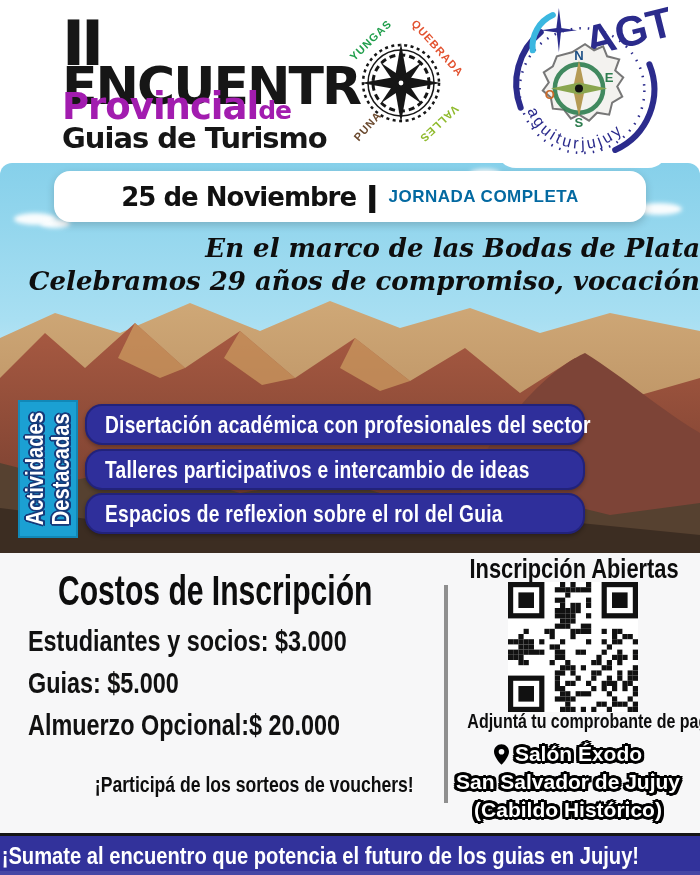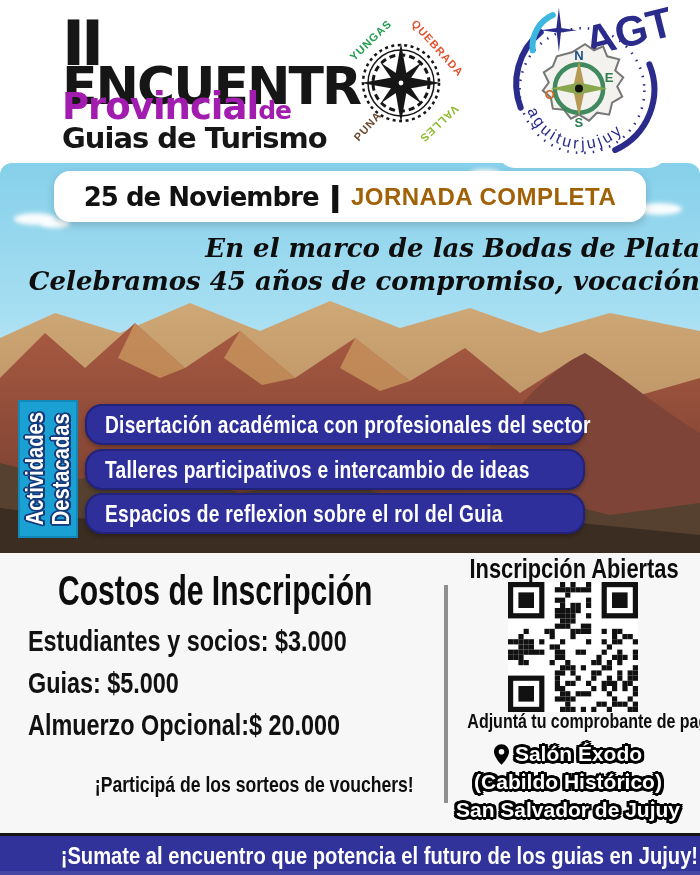--- a/index.html
+++ b/index.html
@@ -34,21 +34,21 @@
   .cloud { position:absolute; background:#ffffff; border-radius:50%; filter:blur(2px); opacity:.95; }
   .photo svg.mountains { position:absolute; left:0; bottom:0; }
 
   
   .date-banner { position:absolute; left:54px; top:171px; width:592px; height:51px;
                  background:#ffffff; border-radius:16px; box-shadow:0 3px 8px rgba(0,0,0,.18);
                  display:flex; align-items:center; justify-content:center; gap:12px; }
   .date-text { font-family:"DejaVu Sans", sans-serif; font-weight:bold; font-size:26px;
                letter-spacing:-1px; color:#111; }
   .date-sep { font-weight:bold; font-size:30px; color:#111; transform:scaleX(1.6); }
-  .schedule-text { font-weight:bold; font-size:24px; letter-spacing:.5px; color:#a16207; }
+  .schedule-text { font-weight:bold; font-size:17px; letter-spacing:.5px; color:#0369a1; }
 
   
   .motto { position:absolute; left:0; top:232px; width:700px; text-align:right;
            font-family:"DejaVu Serif", serif; font-style:italic; font-weight:600;
            font-size:26px; line-height:33px; color:#0e0e0e; }
 
   
   .sidebar { position:absolute; left:18px; top:400px; width:60px; height:138px;
              background:#1ba0d3; border:2px solid #1188b8; }
   .sidebar-inner { position:absolute; left:-39px; top:39px; width:134px; height:56px;
@@ -88,21 +88,21 @@
   .venue { position:absolute; left:436px; top:740px; width:264px; text-align:center;
            font-size:21px; line-height:28px; font-weight:bold; }
   .venue-line { color:#fff;
            text-shadow:3px 0 #000,-3px 0 #000,0 3px #000,0 -3px #000,
                        2px 2px #000,-2px 2px #000,2px -2px #000,-2px -2px #000,
                        3px 2px #000,-3px 2px #000,3px -2px #000,-3px -2px #000; }
   .pin-icon { display:inline-block; vertical-align:-4px; margin-right:6px; }
 
   
   .footer { position:absolute; left:0; bottom:0; width:700px; height:42px; background:#32329b;
-            border-top:3px solid #151515; display:flex; align-items:center; justify-content:flex-start;
+            border-top:3px solid #151515; display:flex; align-items:center; justify-content:flex-end;
             box-shadow:inset 0 -4px 0 rgba(255,255,255,.10); }
   .footer span { display:inline-block; transform:scaleX(.84); white-space:nowrap;
                  color:#fff; font-weight:bold; font-size:24px; }
 </style>
 </head>
 <body>
 
 <div class="poster">
 
   <div class="photo">
@@ -196,21 +196,21 @@
   </div>
 
   <div class="date-banner">
     <span class="date-text">25 de Noviembre</span>
     <span class="date-sep">|</span>
     <span class="schedule-text">JORNADA COMPLETA</span>
   </div>
 
   <div class="motto">
     <div>En el marco de las Bodas de Plata</div>
-    <div>Celebramos 45 años de compromiso, vocación</div>
+    <div>Celebramos 29 años de compromiso, vocación</div>
   </div>
 
   <div class="sidebar">
     <div class="sidebar-inner">
       <span class="sidebar-line">Actividades</span>
       <span class="sidebar-line">Destacadas</span>
     </div>
   </div>
   <div class="pill pill-1">
     <span class="pill-text">Disertación académica con profesionales del sector</span>
@@ -420,21 +420,21 @@
   </div>
   <div class="reg-note">
     <span>Adjuntá tu comprobante de pago</span>
   </div>
   <div class="venue">
     <div>
       <svg class="pin-icon" width="15" height="21" viewBox="0 0 24 33">
         <path fill="#000" d="M12 0C5.4 0 0 5.4 0 12c0 9 12 21 12 21s12-12 12-21C24 5.4 18.6 0 12 0zm0 16.5a4.5 4.5 0 1 1 0-9 4.5 4.5 0 0 1 0 9z"></path>
       </svg><span class="venue-line">Salón Éxodo</span>
     </div>
+    <div class="venue-line">San Salvador de Jujuy</div>
     <div class="venue-line">(Cabildo Histórico)</div>
-    <div class="venue-line">San Salvador de Jujuy</div>
   </div>
 
   <div class="footer">
     <span>¡Sumate al encuentro que potencia el futuro de los guias en Jujuy!</span>
   </div>
 
 </div>
 
 </body></html>

